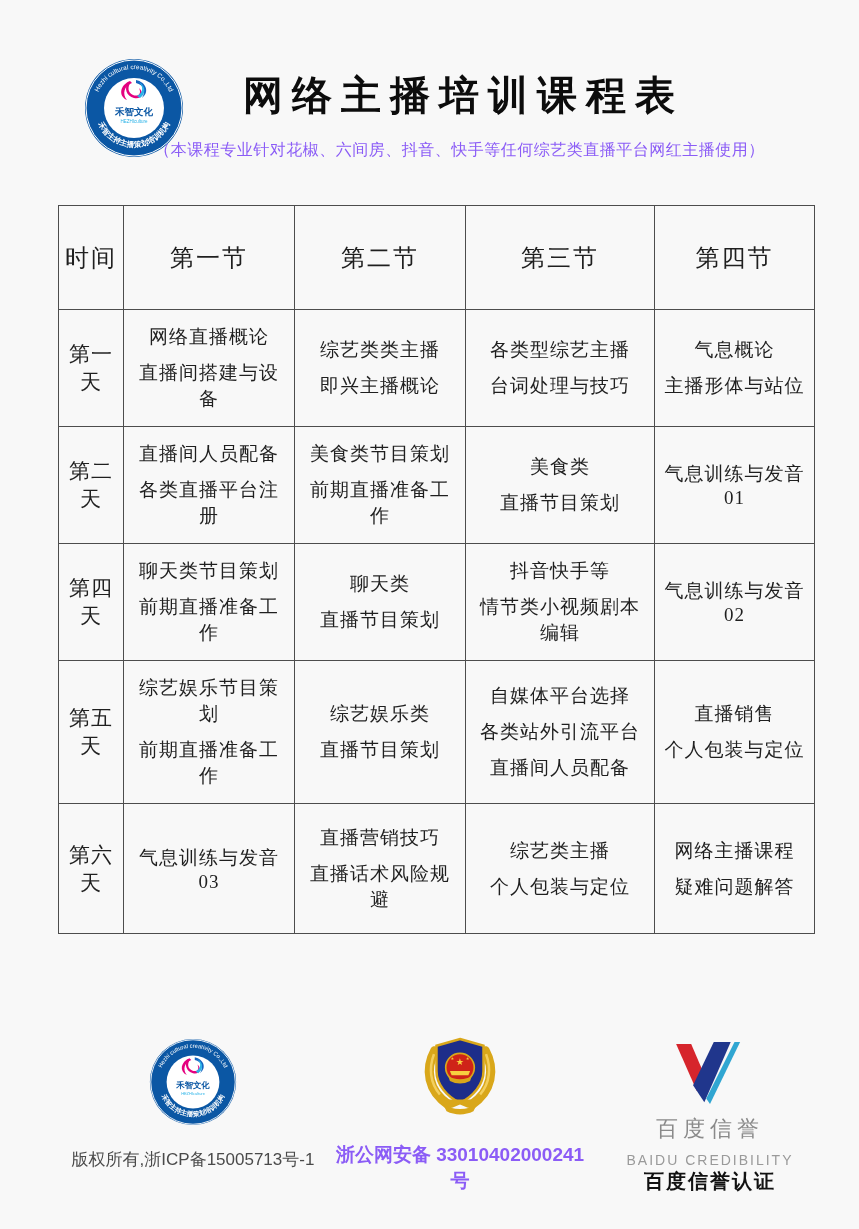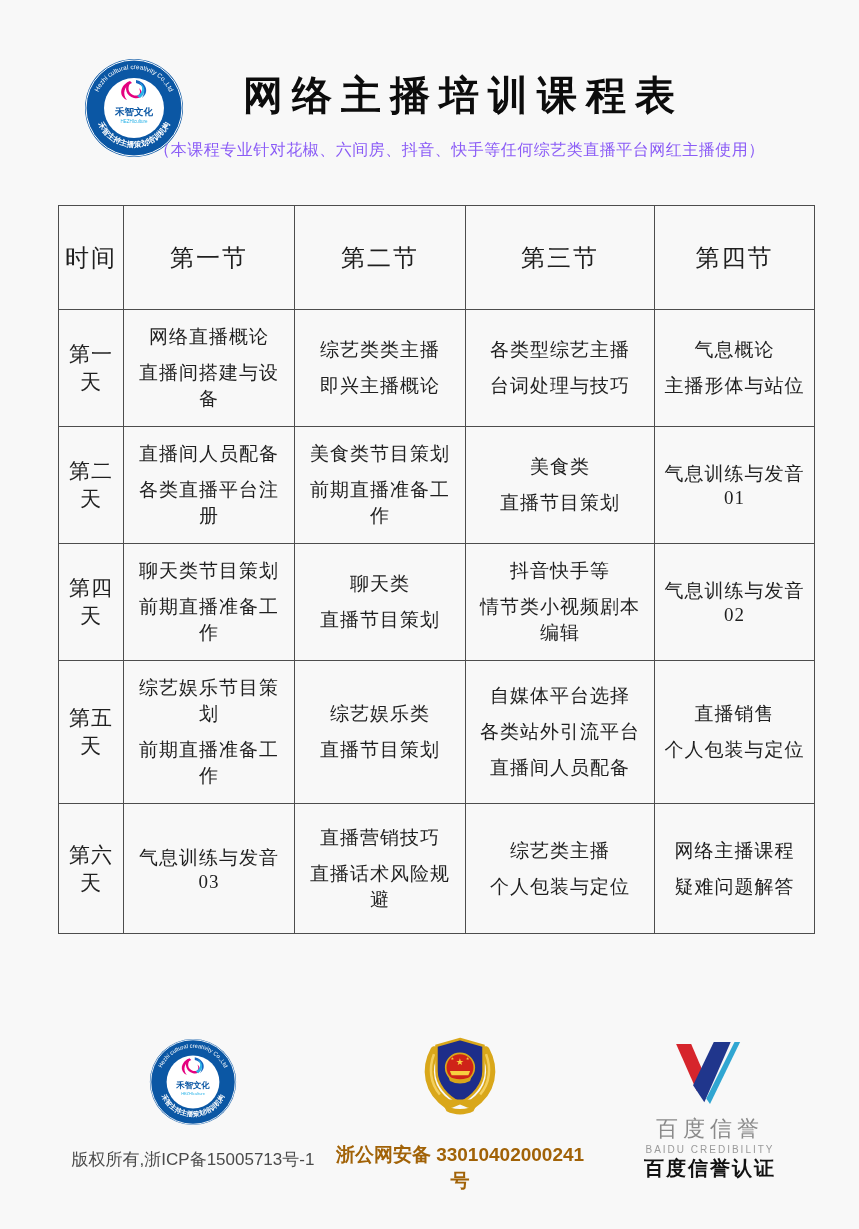--- a/index.html
+++ b/index.html
@@ -56,30 +56,30 @@
   .footer-col-baidu  { left:600px; top:1042px; width:220px; }
   .footer-col .logo-box { display:flex; justify-content:center; }
   .icp-text {
     margin-top:22px;
     font-family:"Liberation Sans","DejaVu Sans",sans-serif;
     font-size:17px; color:#4a4a4a;
   }
   .police-text {
     margin-top:24px;
     font-family:"Liberation Sans","DejaVu Sans",sans-serif;
-    font-size:19px; font-weight:bold; color:#a16207;
+    font-size:19px; font-weight:bold; color:#8b5cf6;
   }
   .baidu-cn {
     margin-top:8px;
     font-family:"Liberation Sans","DejaVu Sans",sans-serif;
     font-size:22px; color:#8a8a8a; letter-spacing:5px;
   }
   .baidu-en {
     font-family:"Liberation Sans","DejaVu Sans",sans-serif;
-    font-size:10px; color:#9a9a9a; letter-spacing:2px; margin-top:0;
+    font-size:14px; color:#9a9a9a; letter-spacing:2px; margin-top:8px;
   }
   .baidu-cert {
     font-family:"Liberation Sans","DejaVu Sans",sans-serif;
     font-size:20px; font-weight:bold; color:#111; letter-spacing:2px;
   }
 </style>
 </head>
 <body>
 
 <div class="header-logo">

